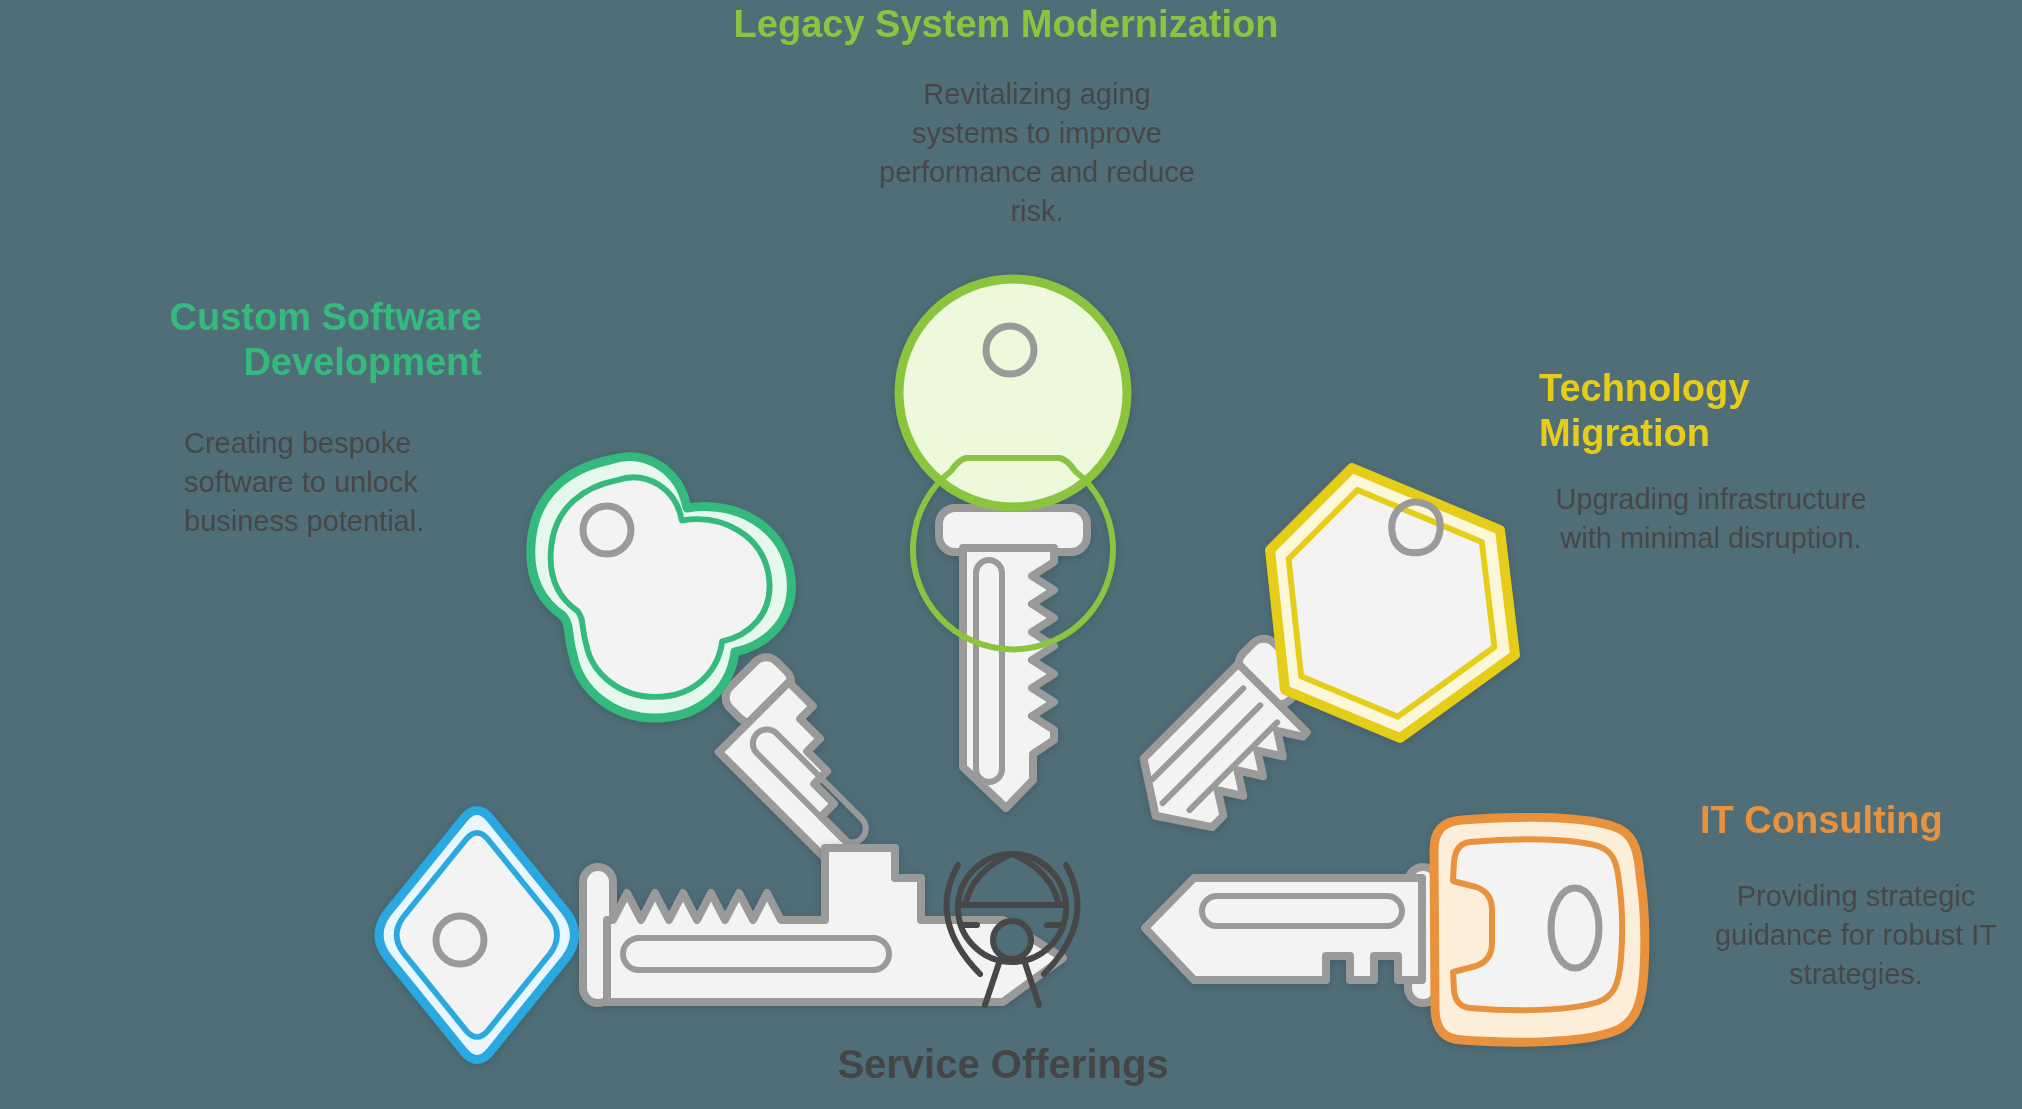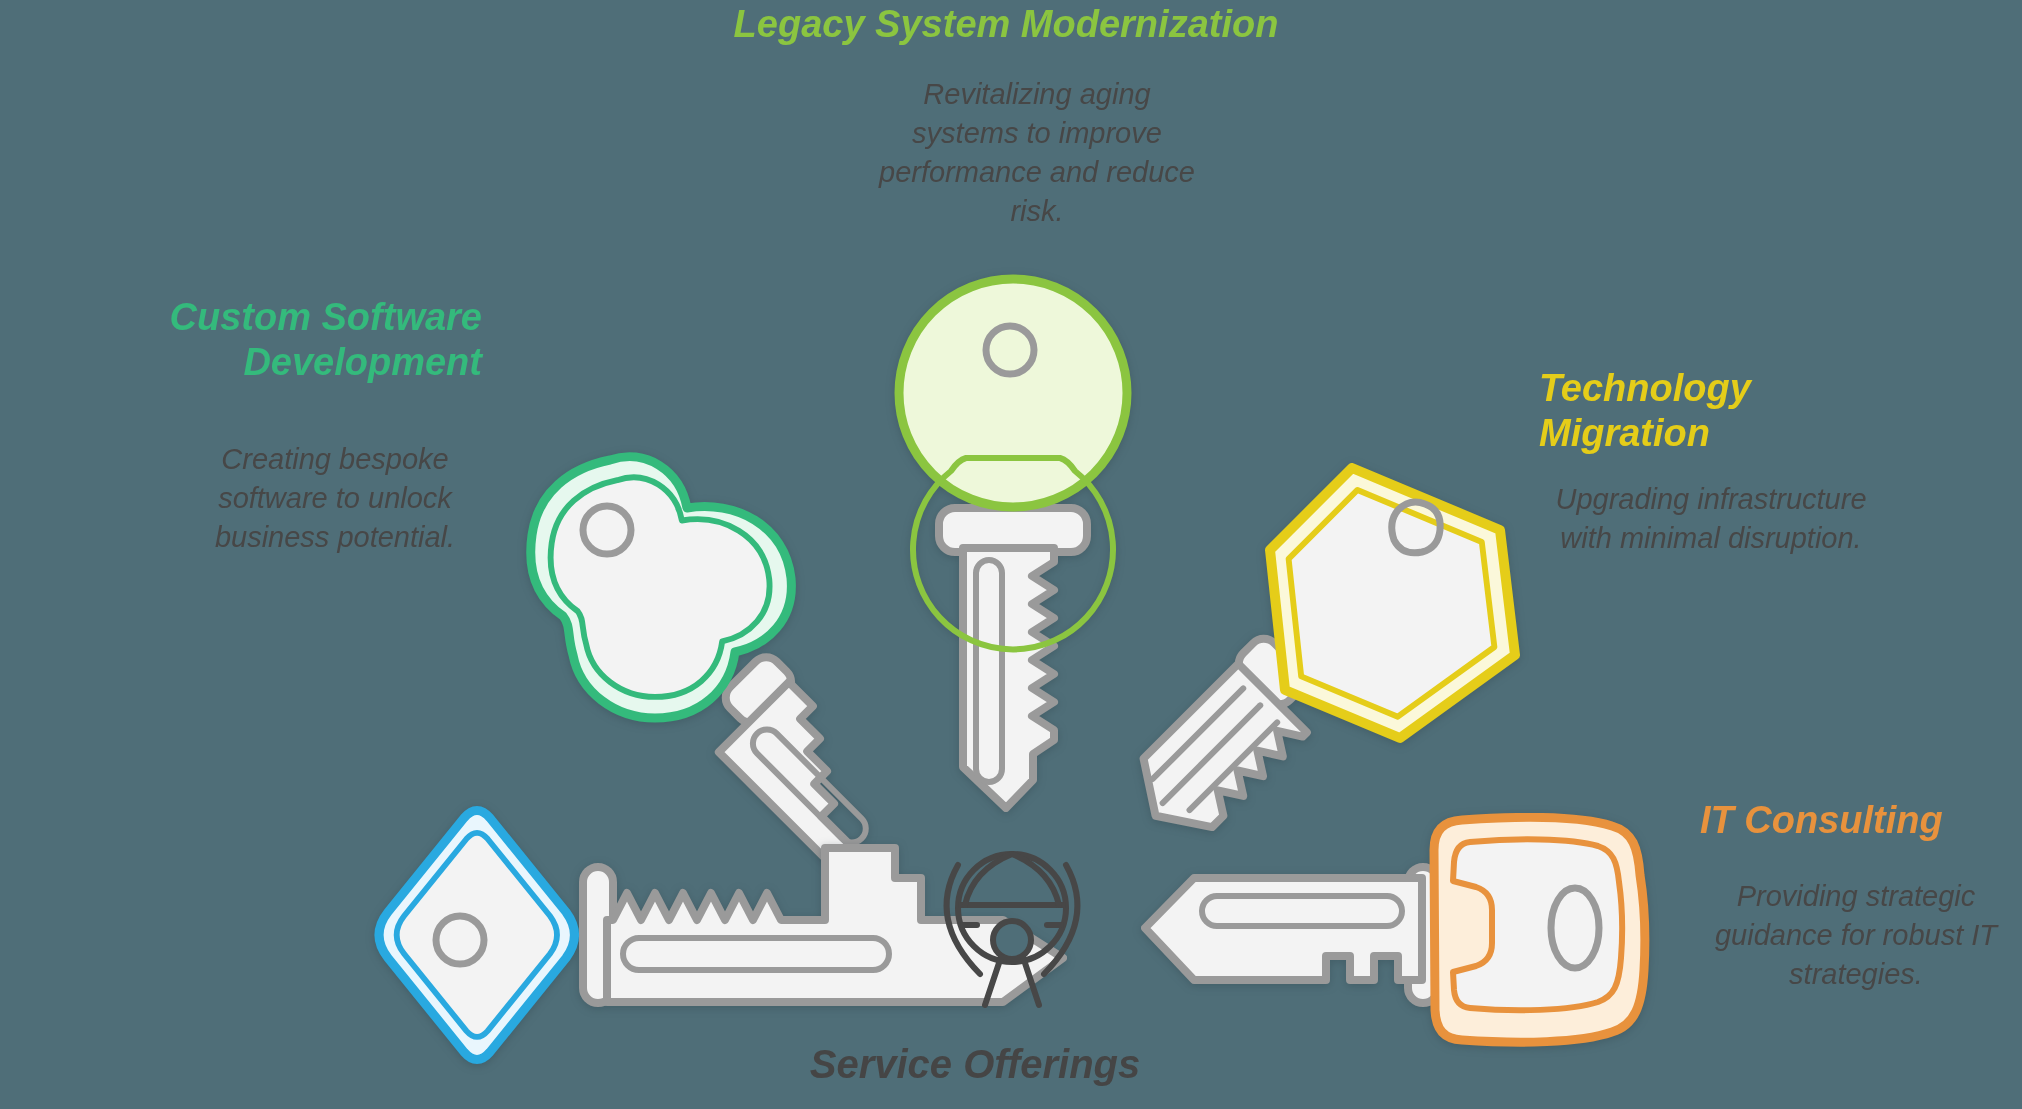--- a/index.html
+++ b/index.html
@@ -3,44 +3,44 @@
 <meta charset="utf-8">
 <style>
   html,body{margin:0;padding:0;}
   body{
     width:2022px;height:1109px;
     background:#4f6e78;
     overflow:hidden;
     font-family:"Liberation Sans", sans-serif;
     position:relative;
   }
-  .stage{position:absolute;inset:0;width:2022px;height:1109px;font-style:italic;}
+  .stage{position:absolute;inset:0;width:2022px;height:1109px;}
 
   
   .tblock{position:absolute;margin:0;}
   .section-title{
     font-size:38px;font-weight:bold;line-height:45px;
     color:var(--accent);
   }
   .section-desc{
     font-size:29px;line-height:39px;
     color:#474747;
   }
   .t-legacy-title{left:700px;top:2px;width:612px;text-align:center;}
   .t-legacy-desc{left:872px;top:75px;width:330px;text-align:center;}
   .t-custom-title{left:142px;top:295px;width:340px;text-align:right;}
-  .t-custom-desc{left:184px;top:440px;width:302px;text-align:center;}
+  .t-custom-desc{left:184px;top:424px;width:302px;text-align:left;}
   .t-tech-title{left:1539px;top:346px;width:280px;text-align:left;margin-top:20px;}
   .t-tech-desc{left:1539px;top:480px;width:344px;text-align:center;}
   .t-erp-title{left:125px;top:724px;width:202px;text-align:right;}
   .t-erp-desc{left:36px;top:848px;width:292px;text-align:right;}
   .t-it-title{left:1700px;top:798px;width:330px;text-align:left;}
   .t-it-desc{left:1700px;top:877px;width:312px;text-align:center;}
   .t-service{
-    left:725px;top:1042px;width:500px;text-align:center;
+    left:753px;top:1042px;width:500px;text-align:center;
     font-size:40px;font-weight:bold;color:#454545;
   }
 
   
   svg.key{position:absolute;overflow:visible;
     filter:drop-shadow(0 2px 4px rgba(35,55,60,.28));}
   .kout{stroke:#9a9a9a;}
   .kfill{fill:#f3f3f3;}
   .inner-fill{fill:#f3f3f3;}
   .accent-stroke{stroke:var(--accent);}

